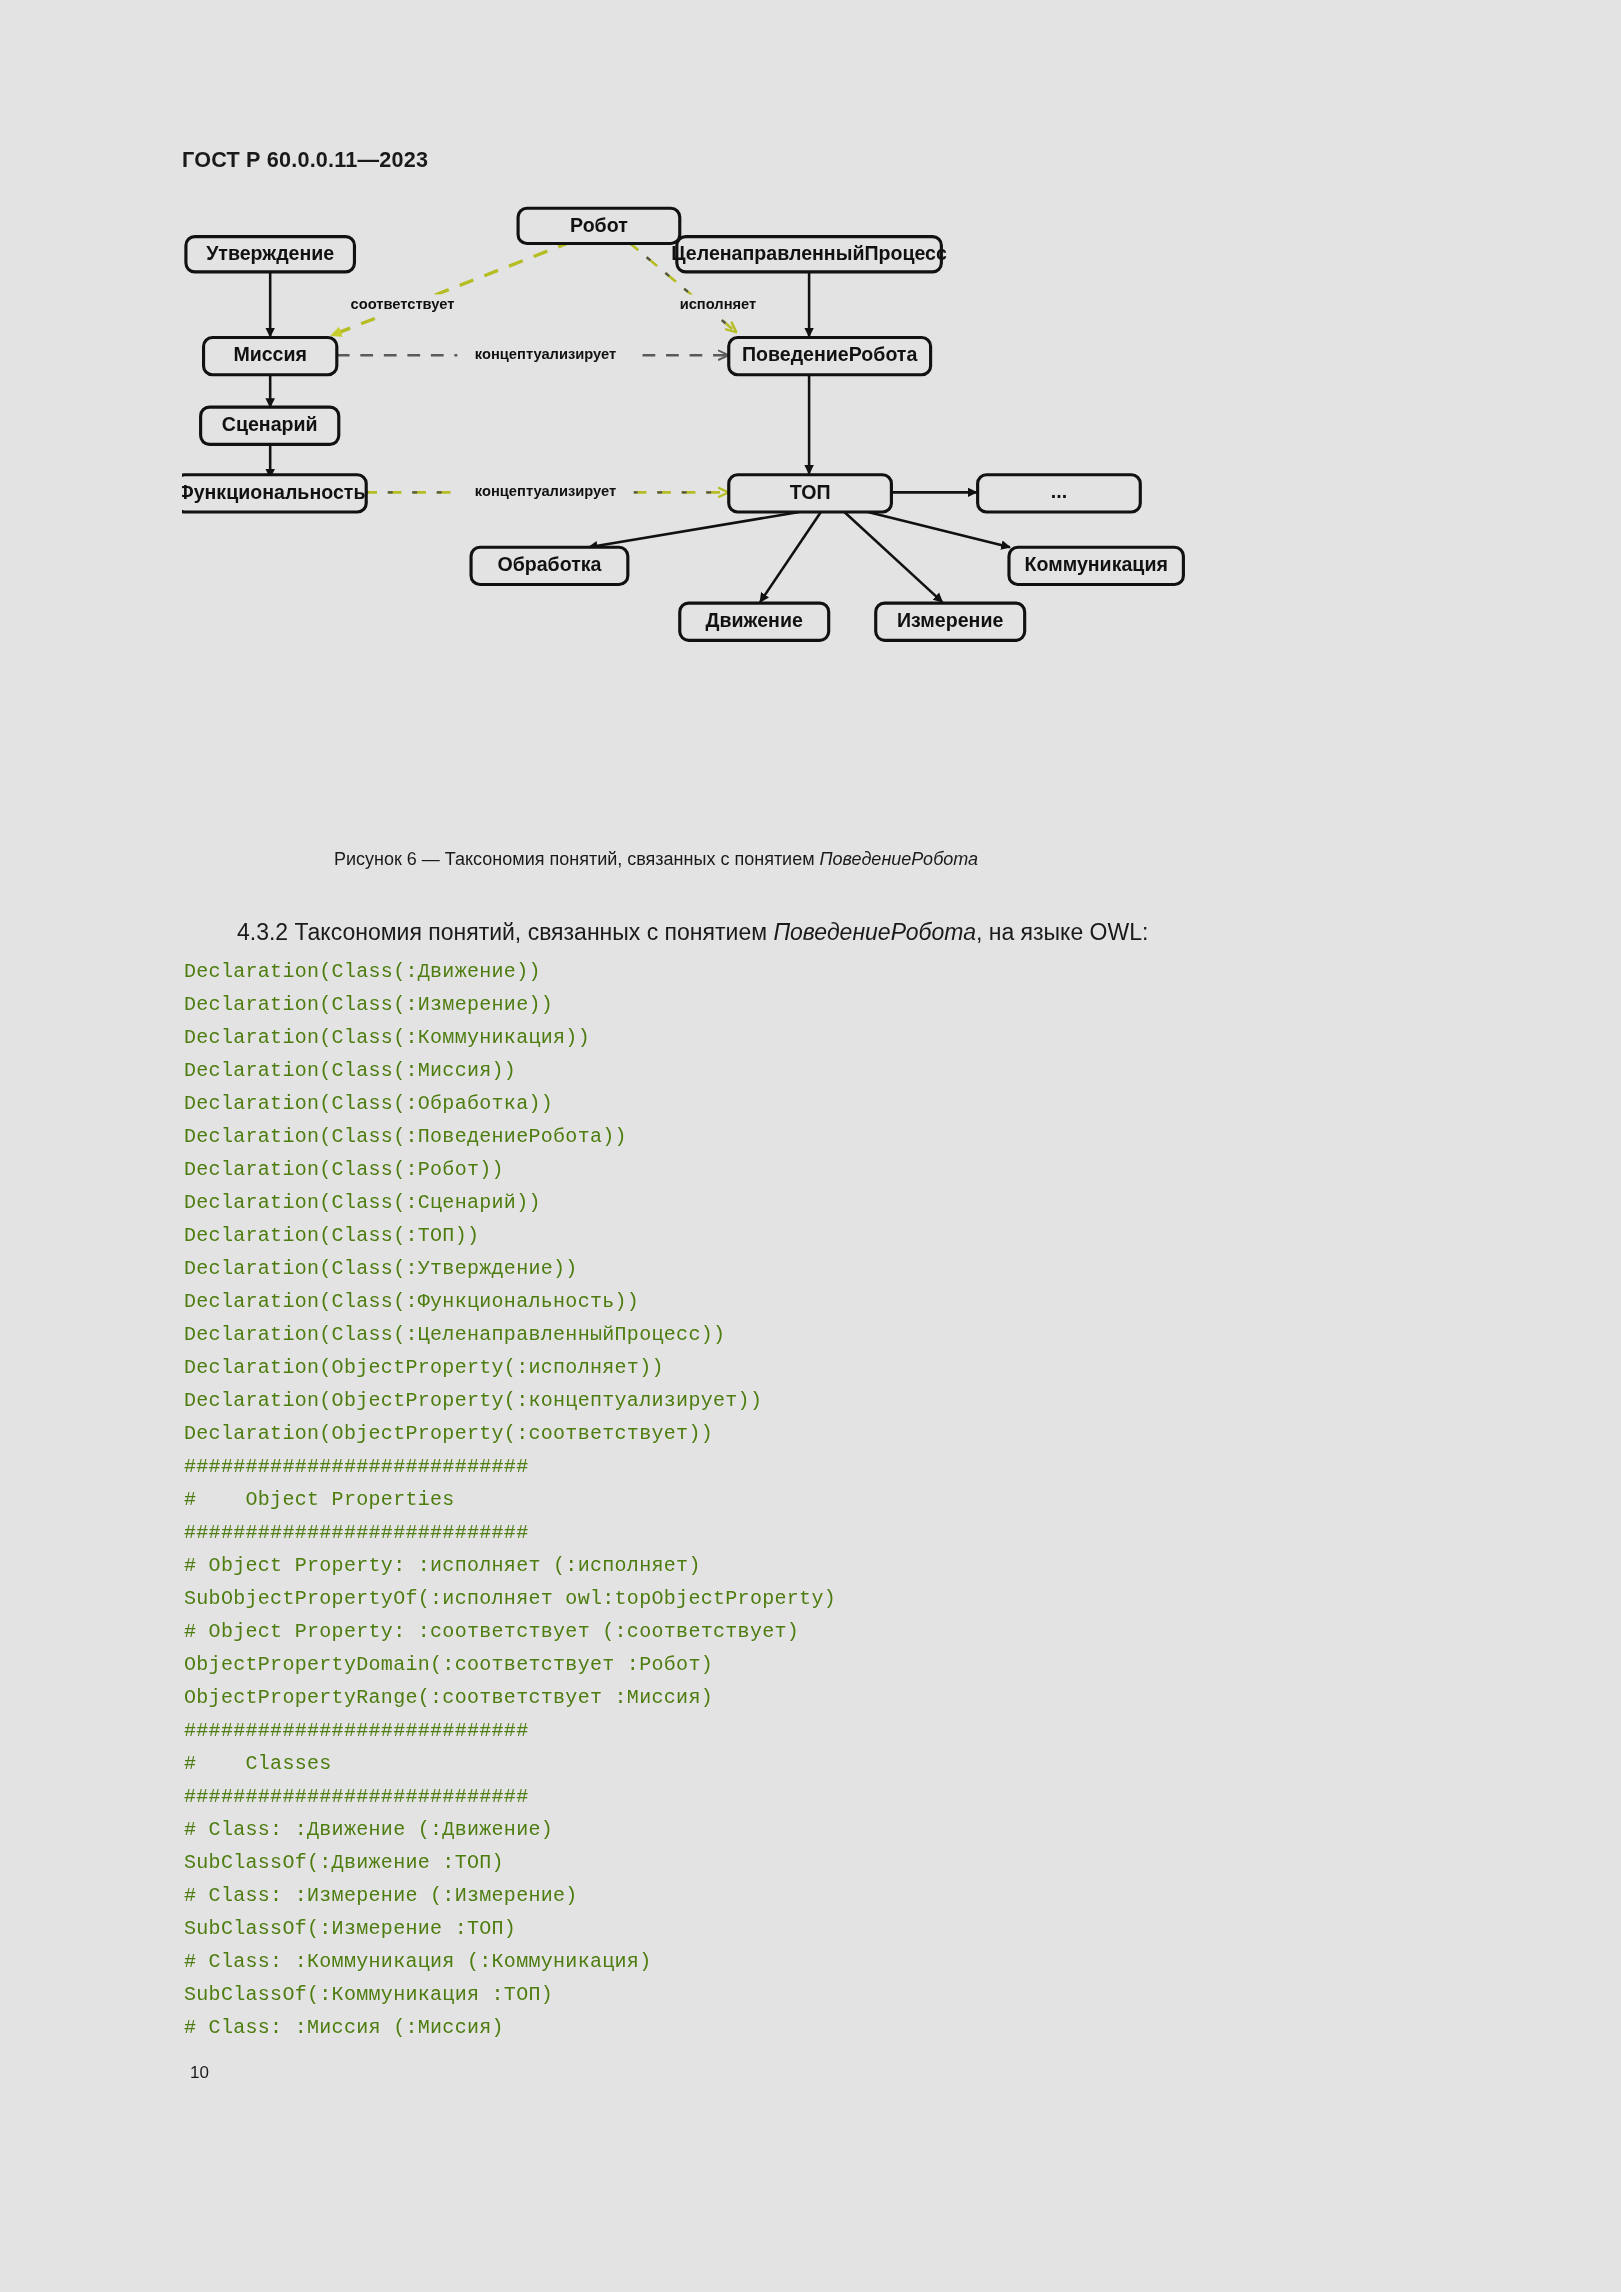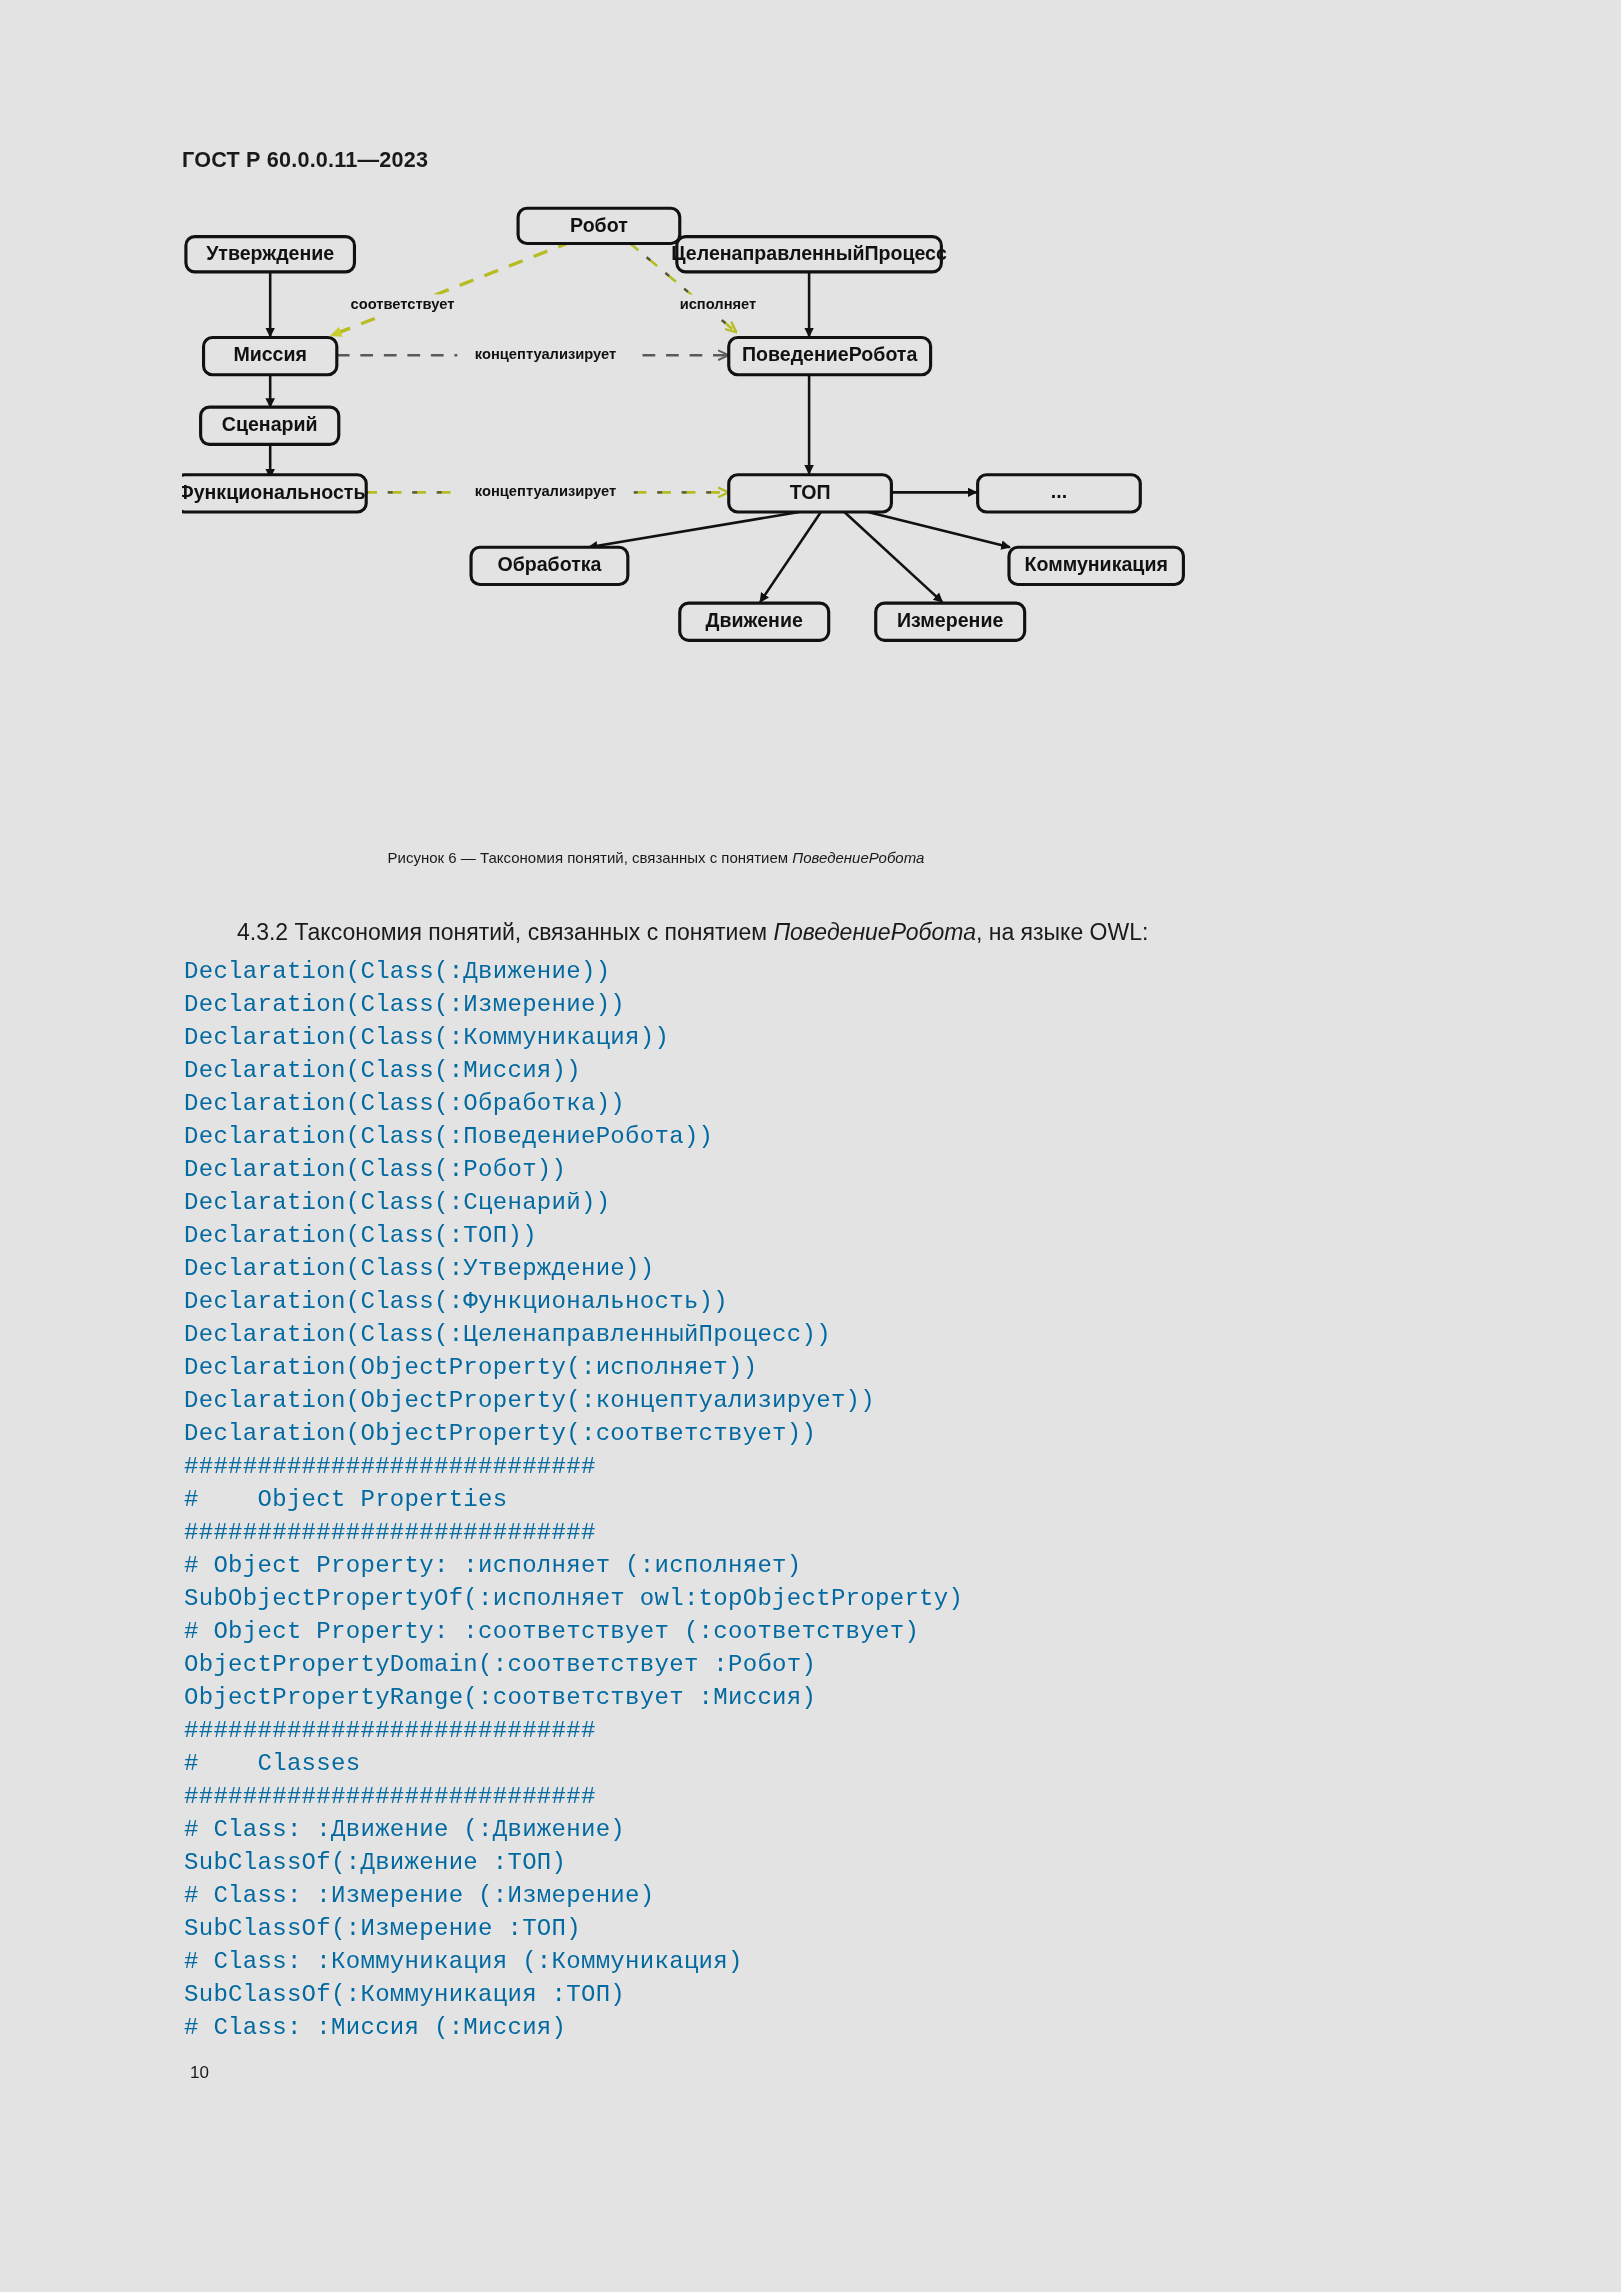--- a/index.html
+++ b/index.html
@@ -94,21 +94,21 @@
   }
   .label-bg { fill: #e3e3e3; }
 
   
   .fig-caption {
     position: absolute;
     left: 0;
     top: 849px;
     width: 1312px;
     text-align: center;
-    font-size: 15px;
+    font-size: 18px;
     white-space: nowrap;
   }
   .fig-caption .it { font-style: italic; }
 
   
   .para {
     position: absolute;
     left: 182px;
     top: 919px;
     font-size: 23px;
@@ -116,23 +116,23 @@
   }
   .para .indent { display: inline-block; width: 55px; }
   .para .it { font-style: italic; }
 
   
   .code {
     position: absolute;
     left: 184px;
     top: 955px;
     font-family: "Liberation Mono", "DejaVu Sans Mono", monospace;
-    font-size: 24px;
+    font-size: 20px;
     line-height: 33px;
-    color: #0369a1;
+    color: #4d7c0f;
     white-space: pre;
     letter-spacing: 0.3px;
   }
   .code div { height: 33px; }
 
   
   .page-num {
     position: absolute;
     left: 190px;
     top: 2063px;

